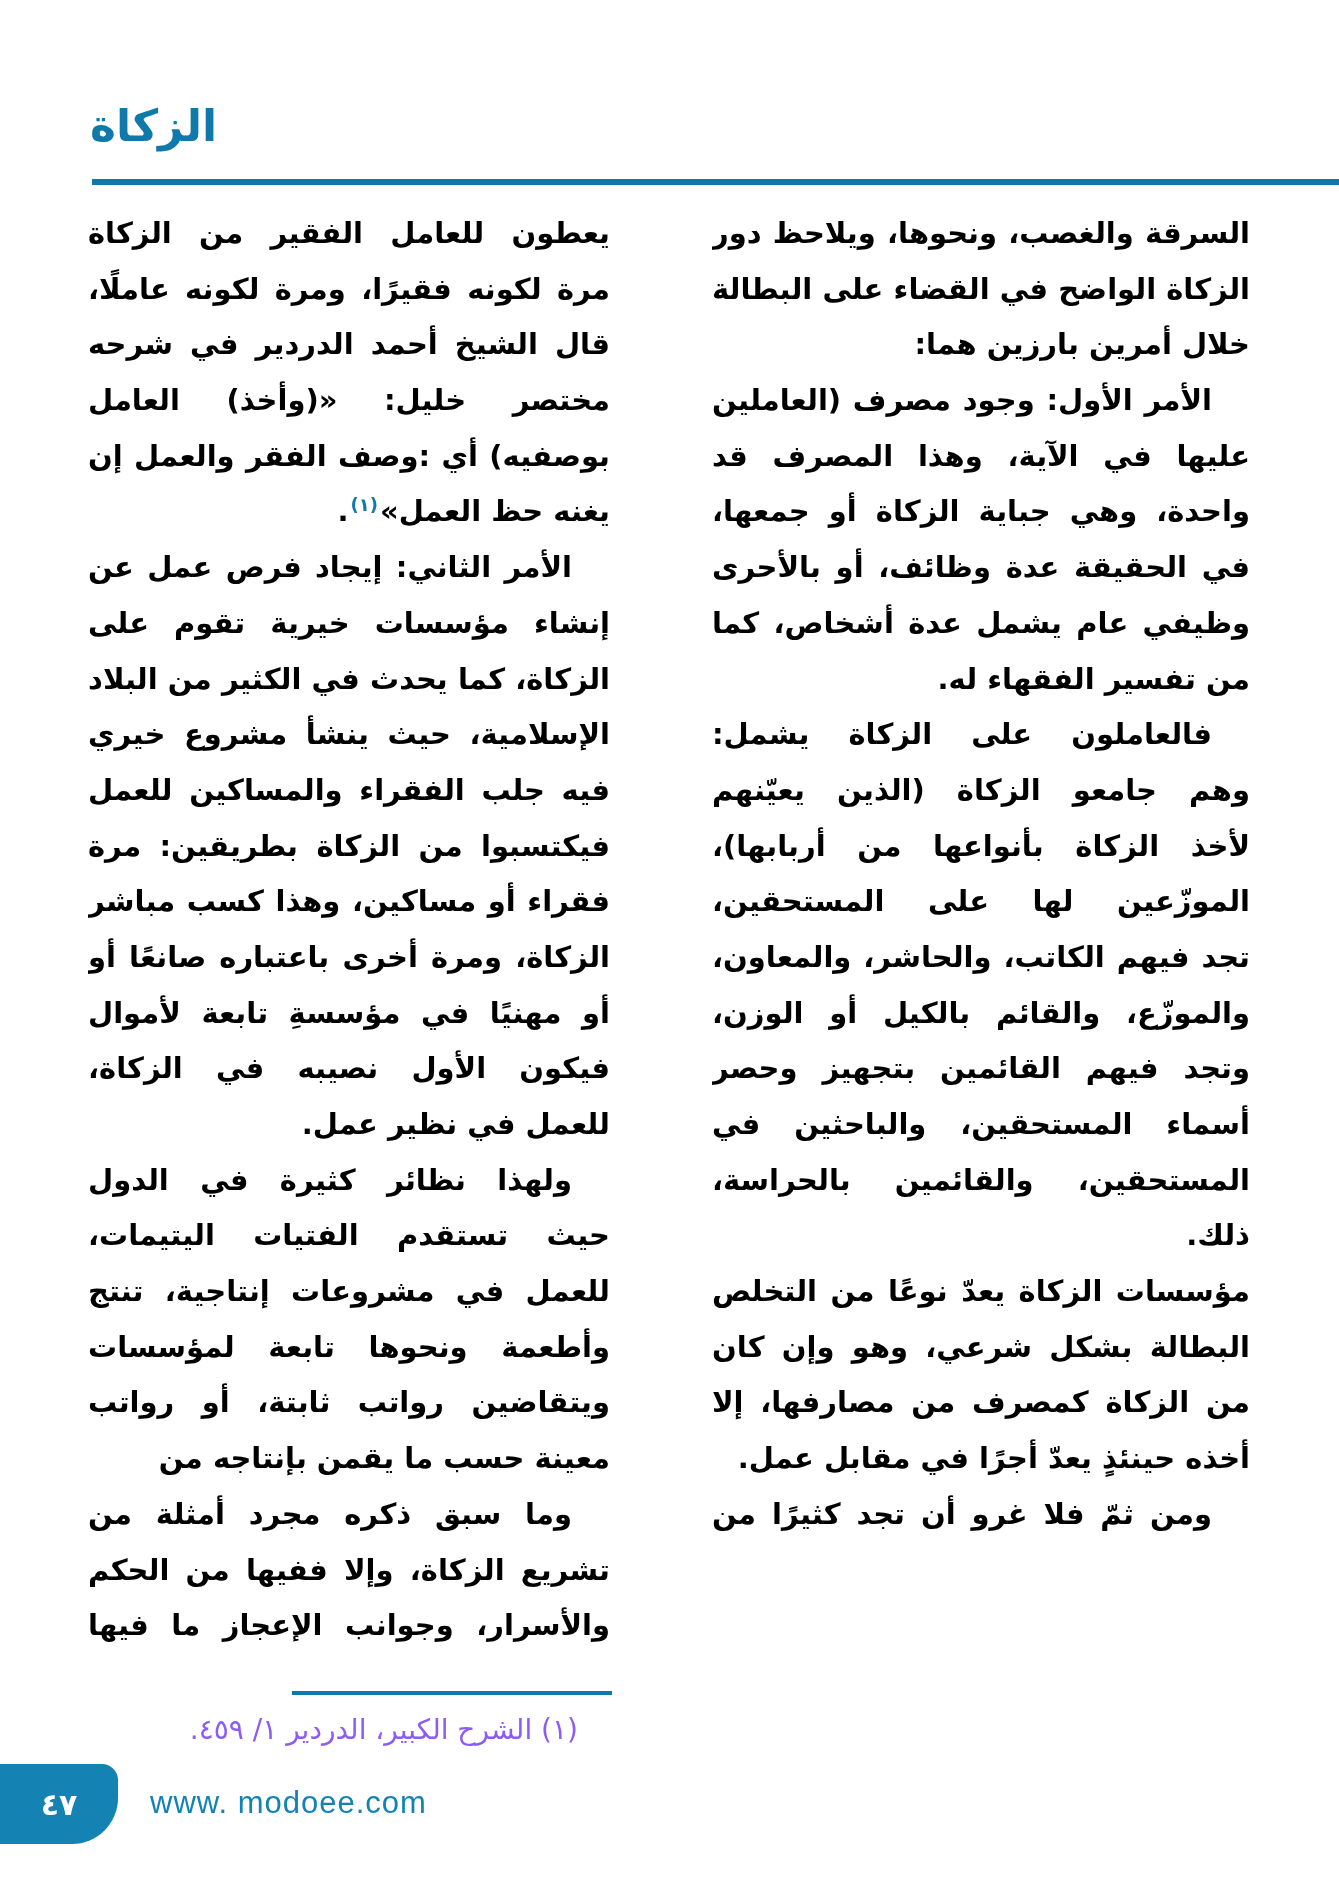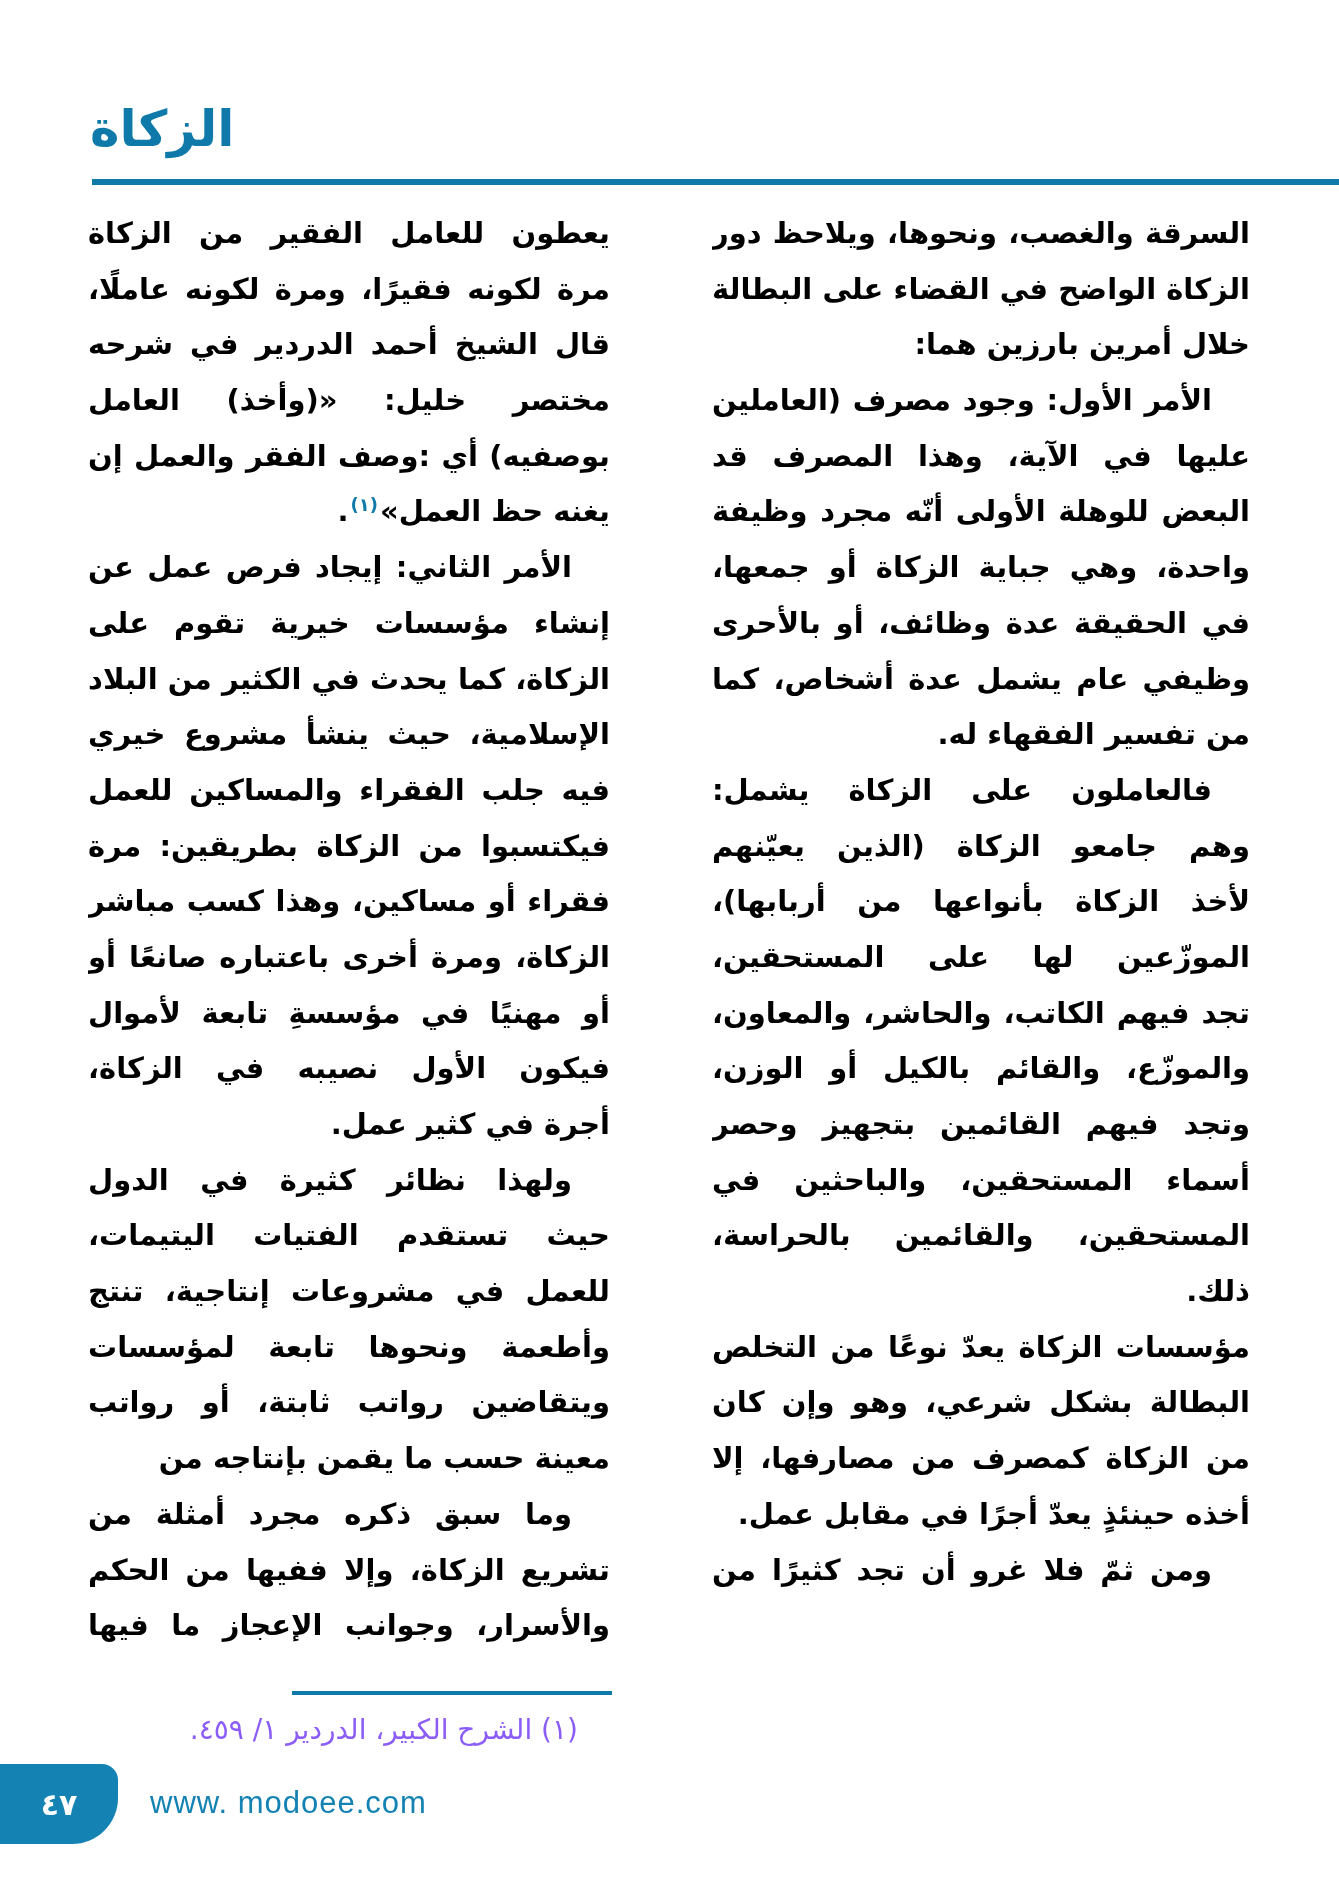--- a/index.html
+++ b/index.html
@@ -7,21 +7,21 @@
     width:1339px;height:1890px;position:relative;background:#ffffff;
     font-family:"DejaVu Sans",sans-serif;overflow:hidden;
   }
   :root{
     --accent:#0f7aa9;
     --badge:#1483b3;
     --lh:55.7px;
   }
   .header-title{
     position:absolute;left:90px;top:100px;
-    font-size:50px;font-weight:700;color:var(--accent);
+    font-size:44px;font-weight:700;color:var(--accent);
     direction:rtl;
   }
   .header-rule{
     position:absolute;left:92px;right:0;top:179px;height:6px;
     background:var(--accent);
   }
   .col{
     position:absolute;top:206px;direction:rtl;
     font-size:29px;font-weight:700;color:#000;
   }
@@ -68,21 +68,20 @@
 <div class="header-title">الزكاة</div>
 
 <div class="header-rule"></div>
 
 <div class="col col-right">
     <div class="line j"><span>السرقة والغصب، ونحوها، ويلاحظ دور</span></div>
     <div class="line j"><span>الزكاة الواضح في القضاء على البطالة من</span></div>
     <div class="line r"><span>خلال أمرين بارزين هما:</span></div>
     <div class="line j ind"><span>الأمر الأول: وجود مصرف (العاملين</span></div>
     <div class="line j"><span>عليها في الآية، وهذا المصرف قد يظن</span></div>
-    <div class="line j"><span>البعض للوهلة الأولى أنّه مجرد وظيفة</span></div>
     <div class="line j"><span>واحدة، وهي جباية الزكاة أو جمعها، ولكنّه</span></div>
     <div class="line j"><span>في الحقيقة عدة وظائف، أو بالأحرى مسمى</span></div>
     <div class="line j"><span>وظيفي عام يشمل عدة أشخاص، كما يفهم</span></div>
     <div class="line r"><span>من تفسير الفقهاء له.</span></div>
     <div class="line j ind"><span>فالعاملون على الزكاة يشمل: الجباة</span></div>
     <div class="line j"><span>وهم جامعو الزكاة (الذين يعيّنهم الحاكم</span></div>
     <div class="line j"><span>لأخذ الزكاة بأنواعها من أربابها)، ويشمل</span></div>
     <div class="line j"><span>الموزّعين لها على المستحقين، وهؤلاء</span></div>
     <div class="line j"><span>تجد فيهم الكاتب، والحاشر، والمعاون،</span></div>
     <div class="line j"><span>والموزّع، والقائم بالكيل أو الوزن،</span></div>
@@ -107,21 +106,21 @@
     <div class="line j ind"><span>الأمر الثاني: إيجاد فرص عمل عن طريق</span></div>
     <div class="line j"><span>إنشاء مؤسسات خيرية تقوم على أموال</span></div>
     <div class="line j"><span>الزكاة، كما يحدث في الكثير من البلاد</span></div>
     <div class="line j"><span>الإسلامية، حيث ينشأ مشروع خيري يتم</span></div>
     <div class="line j"><span>فيه جلب الفقراء والمساكين للعمل فيه،</span></div>
     <div class="line j"><span>فيكتسبوا من الزكاة بطريقين: مرة بكونهم</span></div>
     <div class="line j"><span>فقراء أو مساكين، وهذا كسب مباشر مسماه</span></div>
     <div class="line j"><span>الزكاة، ومرة أخرى باعتباره صانعًا أو حرفيًا</span></div>
     <div class="line j"><span>أو مهنيًا في مؤسسةِ تابعة لأموال الزكاة،</span></div>
     <div class="line j"><span>فيكون الأول نصيبه في الزكاة، ويكون الثاني</span></div>
-    <div class="line r"><span>أجرة في كثير عمل.</span></div>
+    <div class="line r"><span>للعمل في نظير عمل.</span></div>
     <div class="line j ind"><span>ولهذا نظائر كثيرة في الدول الإسلامية،</span></div>
     <div class="line j"><span>حيث تستقدم الفتيات اليتيمات، والأرامل</span></div>
     <div class="line j"><span>للعمل في مشروعات إنتاجية، تنتج ملابس</span></div>
     <div class="line j"><span>وأطعمة ونحوها تابعة لمؤسسات الزكاة،</span></div>
     <div class="line j"><span>ويتقاضين رواتب ثابتة، أو رواتب بنسب</span></div>
     <div class="line r"><span>معينة حسب ما يقمن بإنتاجه من صناعات.</span></div>
     <div class="line j ind"><span>وما سبق ذكره مجرد أمثلة من جوانب</span></div>
     <div class="line j"><span>تشريع الزكاة، وإلا ففيها من الحكم</span></div>
     <div class="line j"><span>والأسرار، وجوانب الإعجاز ما فيها مما</span></div>
   </div>

